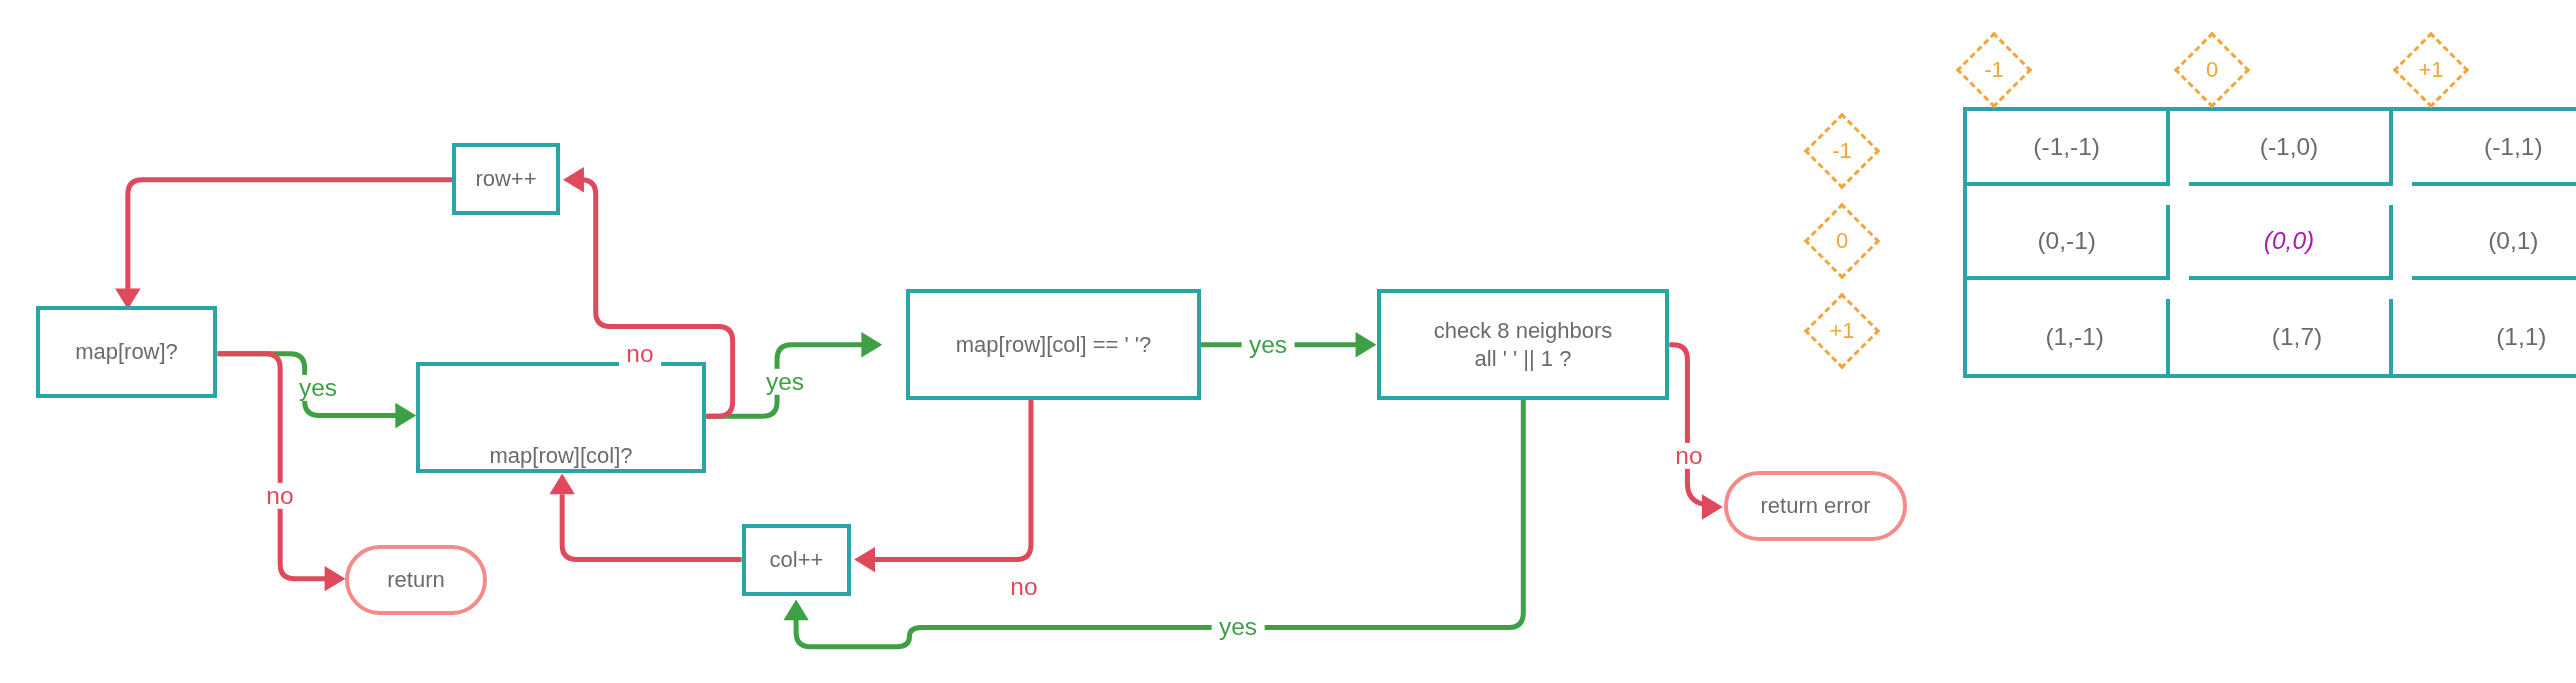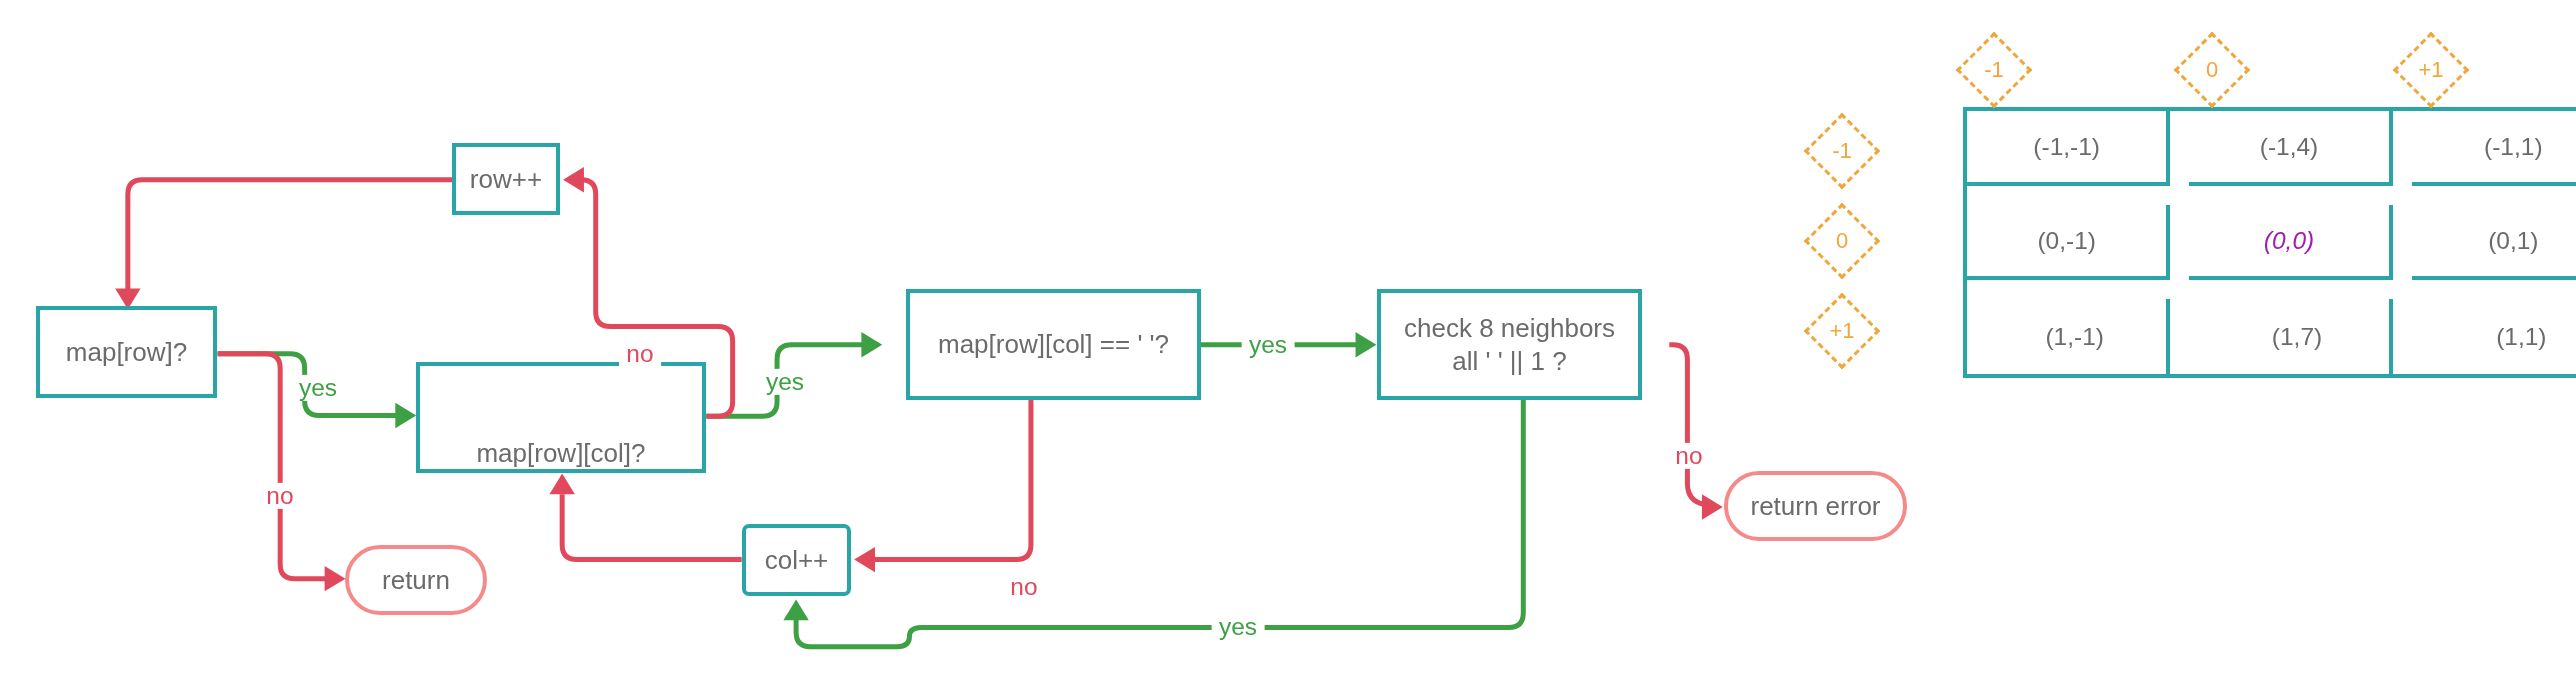--- a/index.html
+++ b/index.html
@@ -15,21 +15,21 @@
   .node{
     position:absolute;
     box-sizing:border-box;
     border:4.5px solid #29a5a8;
     background:#ffffff;
     color:#6b6b6b;
     display:flex;
     flex-direction:column;
     align-items:center;
     justify-content:center;
-    font-size:26px;
+    font-size:22px;
     line-height:1.25;
     text-align:center;
     white-space:nowrap;
   }
   .pill{
     border:4.5px solid #f58a8a;
     border-radius:40px;
   }
   .edge-label{
     position:absolute;
@@ -138,26 +138,26 @@
   </div>
 
   <div class="node" style="left:416px;top:362px;width:290px;height:111px;justify-content:flex-end;">
     <span>map[row][col]?</span>
   </div>
 
   <div class="node" style="left:884px;top:289px;width:295px;height:111px;margin-left:22px;">
     <span>map[row][col] == ' '?</span>
   </div>
 
-  <div class="node" style="left:1377px;top:289px;width:265px;height:111px;">
+  <div class="node" style="left:1377px;top:289px;width:292px;height:111px;">
     <span>check 8 neighbors</span>
     <span>all ' ' || 1 ?</span>
   </div>
 
-  <div class="node" style="left:742px;top:524px;width:109px;height:72px;border-radius:7px;">
+  <div class="node" style="left:742px;top:524px;width:109px;height:72px;">
     <span>col++</span>
   </div>
 
   <div class="node pill" style="left:345px;top:545px;width:142px;height:70px;">
     <span>return</span>
   </div>
 
   <div class="node pill" style="left:1724px;top:471px;width:183px;height:70px;">
     <span>return error</span>
   </div>
@@ -166,21 +166,21 @@
   <div class="edge-label no" style="left:280px;top:468px;">no</div>
   <div class="edge-label no" style="left:640px;top:326px;">no</div>
   <div class="edge-label yes" style="left:785px;top:382px;">yes</div>
   <div class="edge-label yes" style="left:1268px;top:345px;">yes</div>
   <div class="edge-label no" style="left:1024px;top:559px;">no</div>
   <div class="edge-label yes" style="left:1238px;top:627px;">yes</div>
   <div class="edge-label no" style="left:1689px;top:428px;">no</div>
 
   <div class="ntable">
     <div class="cell">(-1,-1)</div>
-    <div class="cell">(-1,4)</div>
+    <div class="cell">(-1,0)</div>
     <div class="cell">(-1,1)</div>
     <div class="cell">(0,-1)</div>
     <div class="cell highlight">(0,0)</div>
     <div class="cell">(0,1)</div>
     <div class="cell">(1,-1)</div>
     <div class="cell">(1,7)</div>
     <div class="cell">(1,1)</div>
   </div>
 
   <div class="diamond" style="left:1967px;top:43px;">

